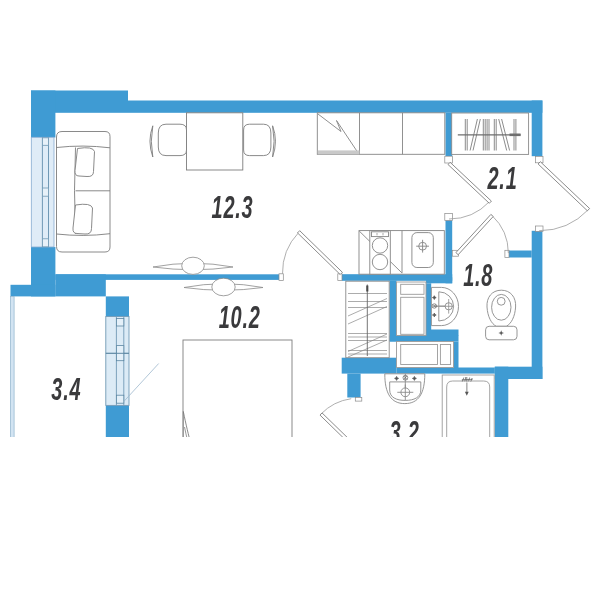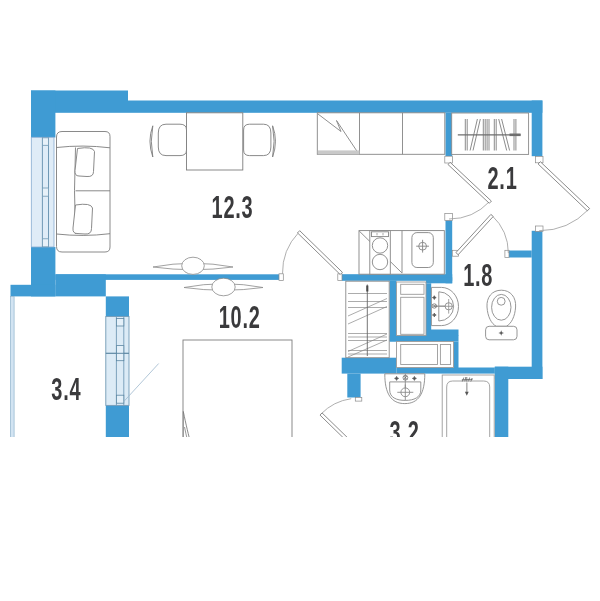--- a/index.html
+++ b/index.html
@@ -1,16 +1,16 @@
 <!DOCTYPE html>
 <html><head>
 <meta charset="utf-8">
 <style>
 html,body{margin:0;padding:0;background:#fff;}
-#plan{width:600px;height:437px;position:relative;font-family:"Liberation Sans",sans-serif;}
+#plan{width:600px;height:437px;position:relative;font-family:"Liberation Sans",sans-serif;font-style:italic;}
 #plan svg{transform:translateZ(0);}
 </style>
 </head>
 <body>
 <div id="plan">
 <svg width="600" height="601" viewBox="0 0 600 601">
 <rect x="0" y="0" width="600" height="601" fill="#ffffff"></rect>
 <g stroke-linecap="butt" stroke-linejoin="miter">
 
 <rect x="31" y="90.5" width="97" height="22.3" fill="#3f9bd3"></rect>

